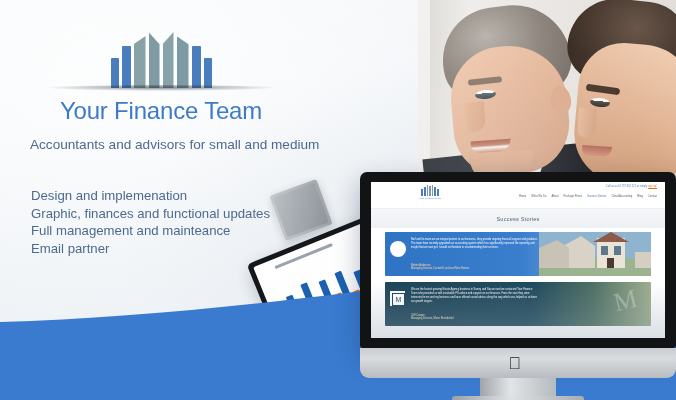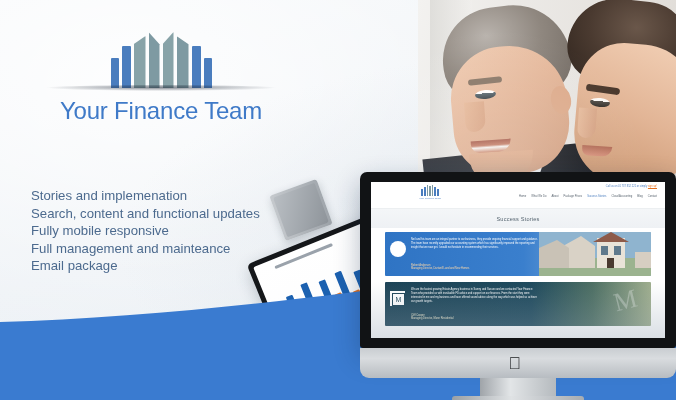--- a/index.html
+++ b/index.html
@@ -311,24 +311,24 @@
       <span style="height:56px;width:11px;background:#88a3a8;clip-path:polygon(0 22%,100% 0,100% 100%,0 100%)"></span>
       <span style="height:52px;width:12px;background:#7e9aa2;clip-path:polygon(0 0,100% 16%,100% 100%,0 100%)"></span>
       <span style="height:42px;width:9px;background:#4a7dbe"></span>
       <span style="height:30px;width:8px;background:#4a7dbe"></span>
       <div class="logo-shadow"></div>
     </div>
     <div class="wordmark">Your Finance Team</div>
   </div>
 
   <div class="lede">
+    <div>Accountants and advisors for small and medium</div>
   </div>
 
   <div class="feats">
-    <div>Stories and implemenation</div>
-    <div>Search, content and functional updates</div>
-    <div>Fully mobile responsive</div>
+    <div>Design and implemenation</div>
+    <div>Graphic, finances and functional updates</div>
     <div>Full management and mainteance</div>
-    <div>Email package</div>
+    <div>Email partner</div>
   </div>
 
 
 </div>
 
 </body></html>

